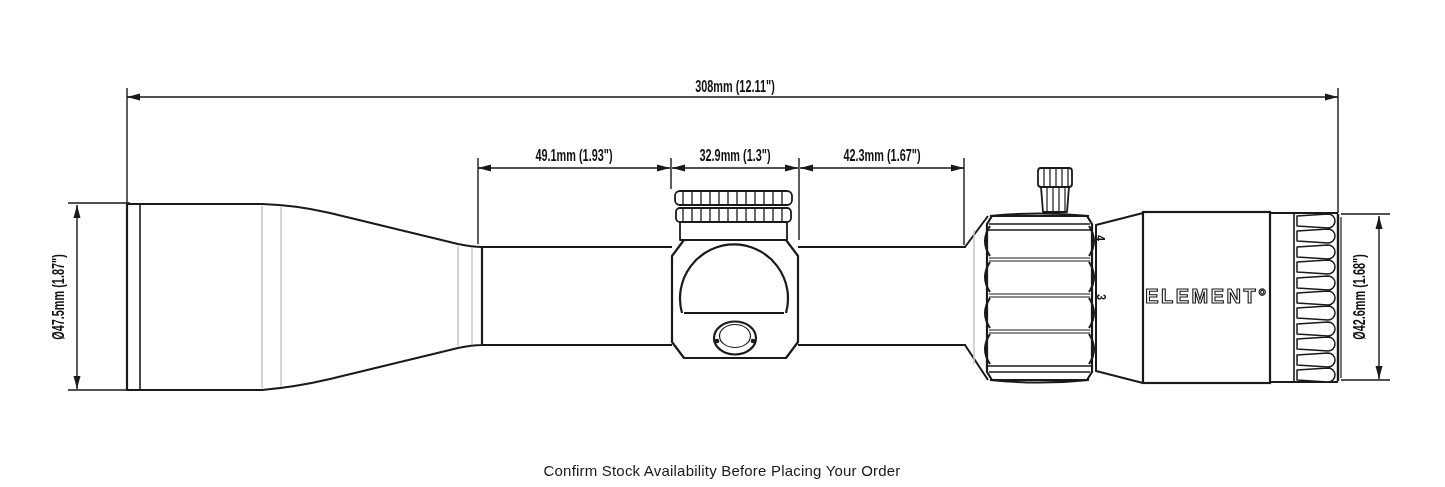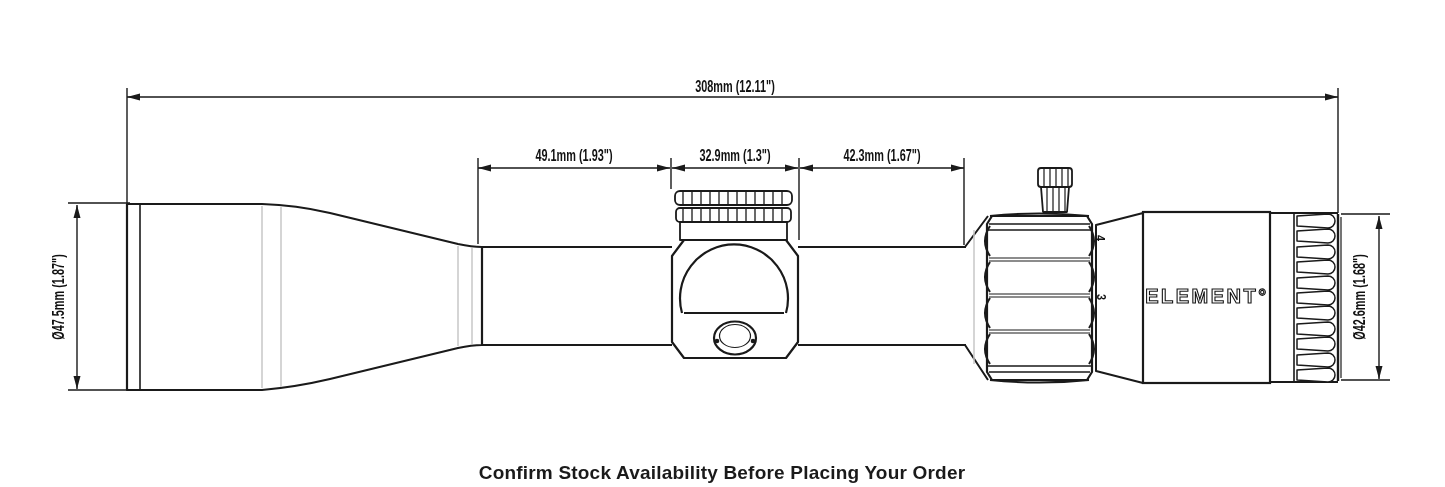--- a/index.html
+++ b/index.html
@@ -20,21 +20,21 @@
   }
   .mag-num {
     position:absolute; white-space:nowrap; color:#111;
     font-weight:bold; font-size:13px;
     transform:translate(-50%,-50%) rotate(90deg) scaleX(0.85);
   }
   .footer-note {
     position:absolute; left:722px; top:462px;
     transform:translateX(-50%);
     white-space:nowrap; color:#1a1a1a;
-    font-weight:bold; font-size:19px; letter-spacing:0.2px;
+    font-weight:normal; font-size:15px; letter-spacing:0.2px;
   }
 </style>
 </head>
 <body>
 
 <div class="canvas">
 
   <svg width="1445" height="487" viewBox="0 0 1445 487">
 
     <g stroke="#1a1a1a" stroke-width="1.4" fill="none">

